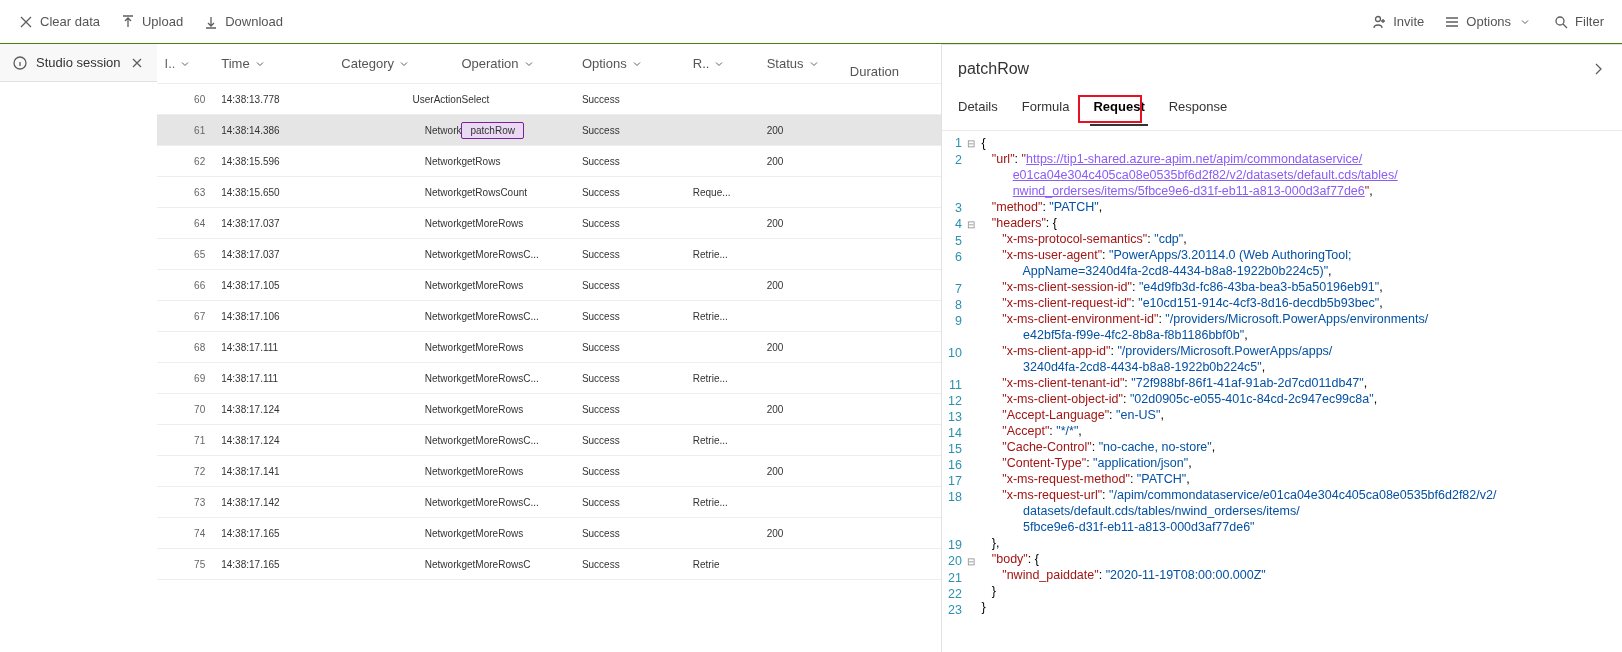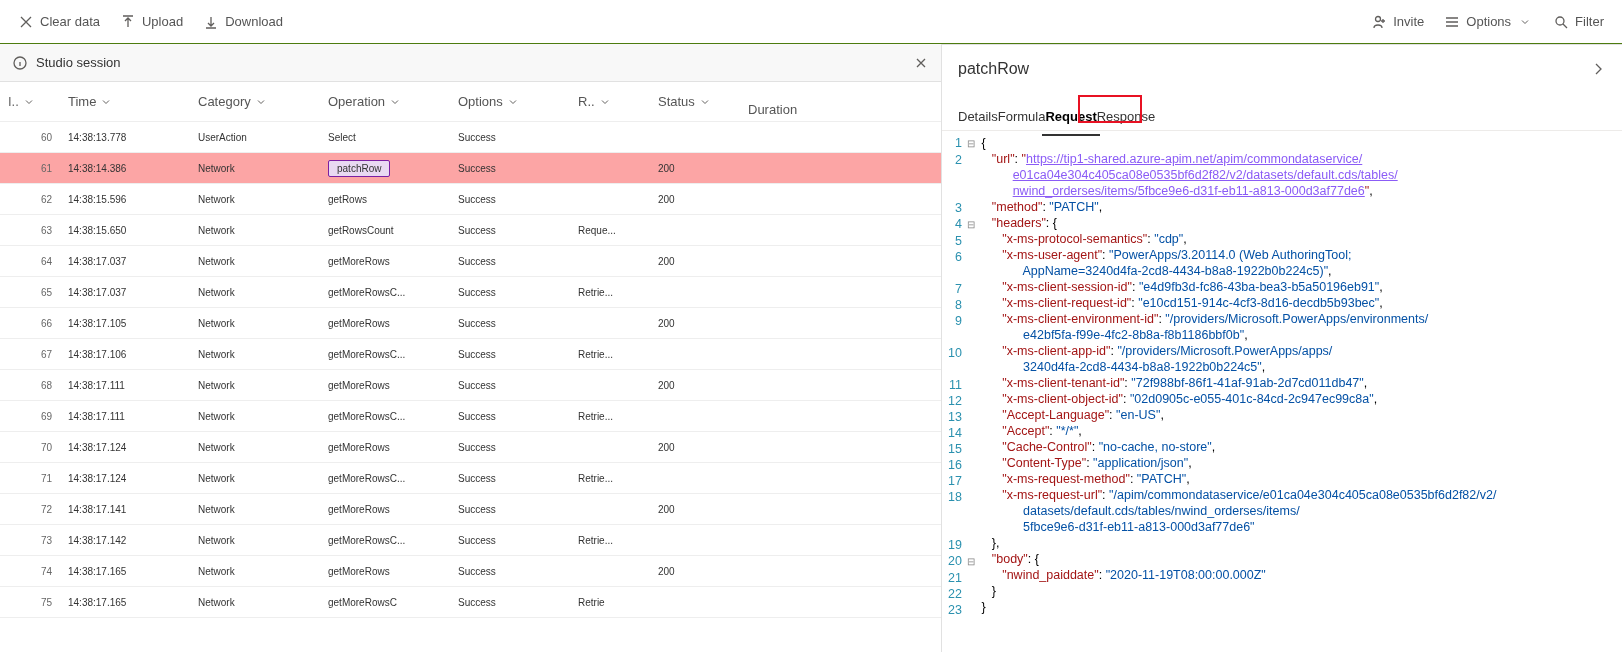--- a/index.html
+++ b/index.html
@@ -3,44 +3,44 @@
 <meta charset="utf-8">
 <style>
 * { box-sizing: border-box; margin: 0; padding: 0; font-family: "Segoe UI", Tahoma, sans-serif; }
 body { background: #fff; font-size: 13px; color: #333; }
 .toolbar { display: flex; align-items: center; padding: 4px 8px; border-bottom: 1px solid #4d7c0f; height: 44px; }
 .tb-btn { display: flex; align-items: center; gap: 6px; padding: 6px 10px; cursor: pointer; color: #555; border-radius: 2px; }
 .tb-spacer { flex: 1; }
 .icon { display: inline-flex; align-items: center; justify-content: center; width: 16px; height: 16px; }
 svg { width: 16px; height: 16px; fill: none; stroke: #605e5c; stroke-width: 1.3; }
 .main { display: flex; height: 608px; }
-.left { flex: 1; border-right: 1px solid #e1e1e1; display: flex; flex-direction: column; min-width: 0; }
+.left { flex: 1; border-right: 1px solid #e1e1e1; display: flex; min-width: 0; }
 .right { width: 680px; display: flex; flex-direction: column; border-top: 1px solid #e1e1e1;}
 .session-bar { display: flex; align-items: center; padding: 6px 12px; background: #f8f8f8; border-bottom: 1px solid #e1e1e1; height: 38px; gap: 8px; }
 .session-bar .close { margin-left: auto; cursor: pointer; }
 .table-wrapper { flex: 1; overflow-y: scroll; position: relative; }
 .thead, .trow { display: flex; align-items: center; padding: 0 8px; border-bottom: 1px solid #eee; }
 .thead { height: 40px; color: #555; font-weight: 400; position: sticky; top: 0; background: #fff; z-index:2;}
 .thead .th { display: flex; align-items: center; gap: 4px; cursor: pointer; }
 .trow { height: 31px; font-size: 10px; color: #333; }
-.trow.selected { background: #fca5a5; }
+.trow.selected { background: #e5e5e5; }
 .col-idx { width: 60px; text-align: right; padding-right: 16px; color: #666; }
 .col-time { width: 130px; }
-.col-cat { width: 130px; }
+.col-cat { width: 130px; text-align: right; }
 .col-op { width: 130px; overflow: hidden; text-overflow: ellipsis; white-space: nowrap; padding-right:4px;}
 .col-res { width: 120px; }
 .col-r { width: 80px; overflow: hidden; text-overflow: ellipsis; white-space: nowrap; }
 .col-status { width: 90px; }
 .col-dur { width: 90px; margin-top: 16px; }
 .cell-op-highlight { border: 1.5px solid #7b1fa2; background: #e9d9f2; border-radius: 2px; padding: 2px 8px; display: inline-block; }
 .chev { width:12px;height:12px; }
 .right-header { display: flex; align-items: center; padding: 10px 16px; height: 48px; }
 .right-header .title { font-size: 16px; font-weight: 400; }
 .right-header .nav-arrow { margin-left: auto; cursor:pointer;}
-.tabs { display: flex; padding: 0 16px; border-bottom: 1px solid #edebe9; height:38px; align-items:flex-end;}
+.tabs { display: flex; padding: 0 16px; gap: 24px; border-bottom: 1px solid #edebe9; height:38px; align-items:flex-start;}
 .tab { padding: 6px 0; cursor: pointer; color: #333; position: relative; }
 .tab.active { color: #000; font-weight:700;}
 .tab.active::after { content: ""; position: absolute; left: -3px; right: -3px; bottom: -6px; height: 2px; background: #333; }
 .tab-highlight-box { position: absolute; border: 2px solid #e81123; pointer-events: none; }
 .code-area { flex: 1; display: flex; overflow: auto; font-family: Consolas, monospace; font-size: 12.5px; line-height: 16px; padding: 4px 0;}
 .gutter { text-align: right; color: #2b91af; padding: 0 6px; user-select: none; }
 .gutter .fold { color:#888; font-size:10px; display:inline-block; width:10px;}
 .code { white-space: pre; color: #000; padding-right: 10px; }
 .k { color: #a31515; }
 .s { color: #0451a5; }

